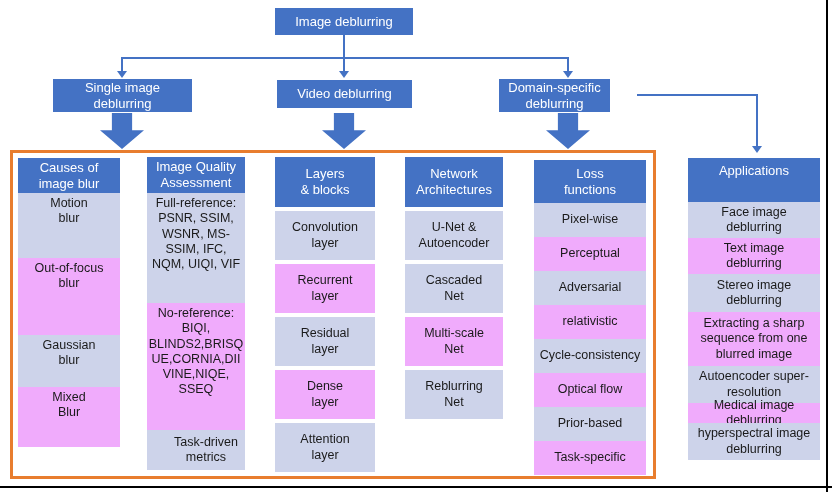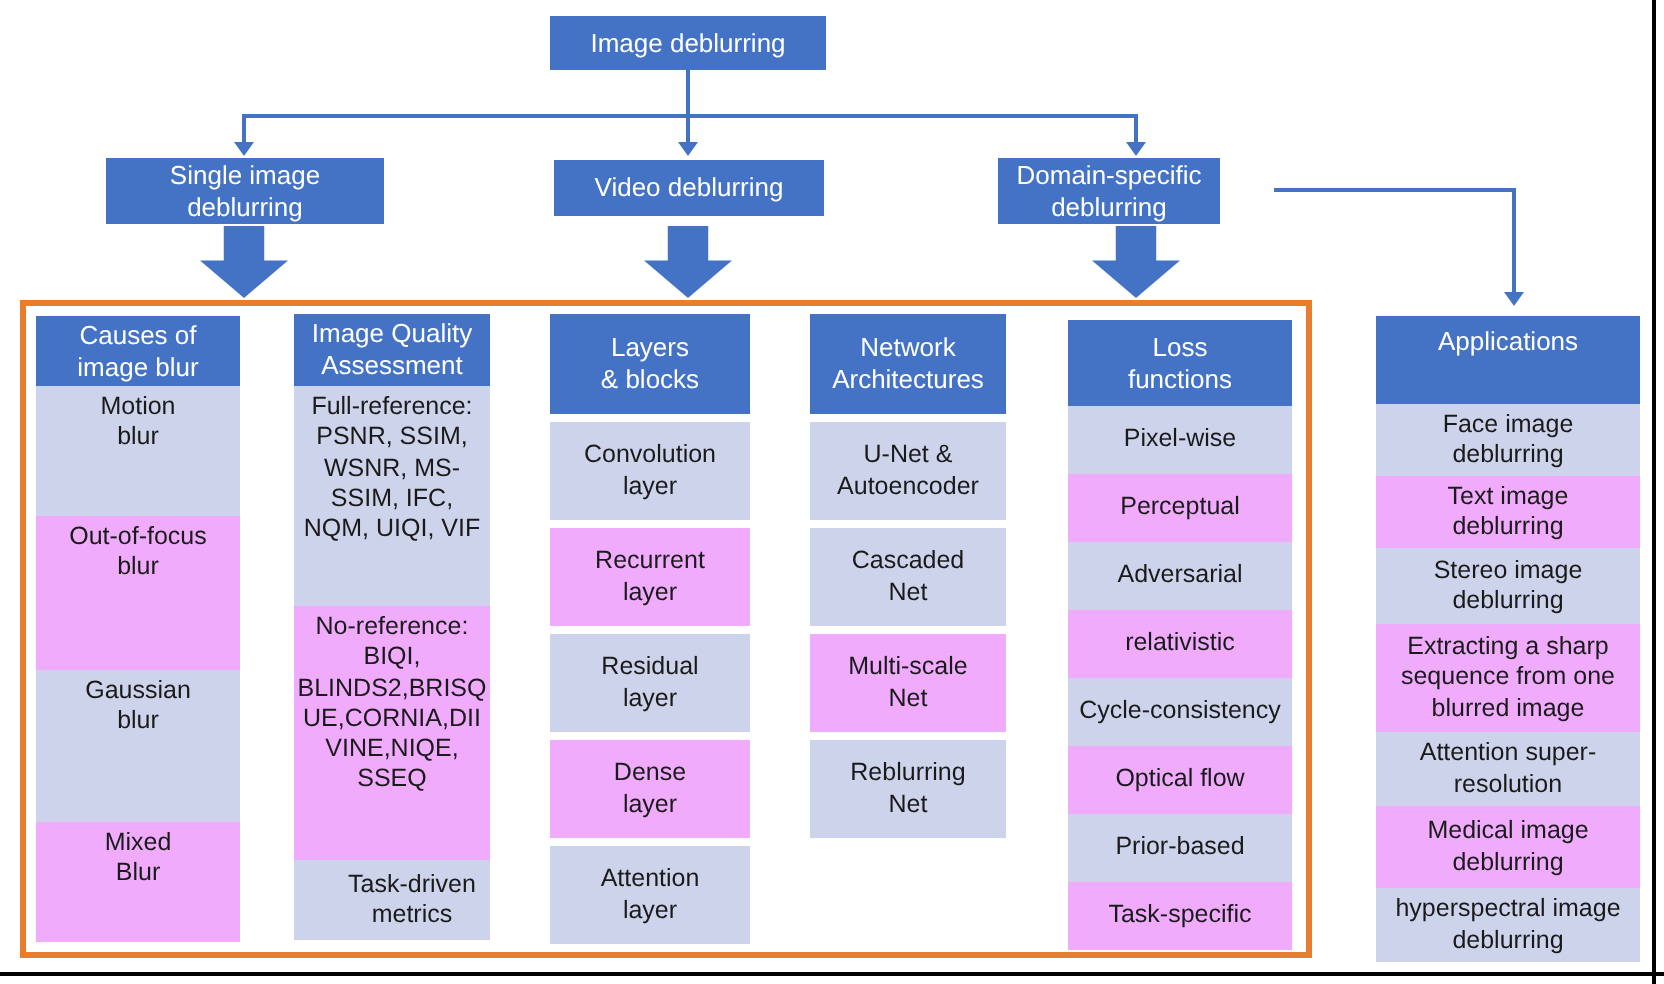--- a/index.html
+++ b/index.html
@@ -73,21 +73,21 @@
 
 <div class="orange-frame"></div>
 
 <div class="col" style="left:18px;top:158px;width:102px;">
   <div class="hdr pl" style="height:35px;">Causes of
 image blur</div>
   <div class="row topalign dark pl" style="height:65px;">Motion
 blur</div>
   <div class="row topalign light pl" style="height:77px;">Out-of-focus
 blur</div>
-  <div class="row topalign dark pl" style="height:76px;">Gaussian
+  <div class="row topalign dark pl" style="height:52px;">Gaussian
 blur</div>
   <div class="row topalign light pl" style="height:60px;">Mixed
 Blur</div>
 </div>
 
 <div class="col" style="left:147px;top:157px;width:98px;">
   <div class="hdr pl" style="height:36px;">Image Quality
 Assessment</div>
   <div class="row topalign dark pl" style="height:110px;">Full-reference:
 PSNR, SSIM,
@@ -149,22 +149,22 @@
   <div class="hdr top" style="height:44px;">Applications</div>
   <div class="row dark pl" style="height:36px;">Face image
 deblurring</div>
   <div class="row light pl" style="height:36px;">Text image
 deblurring</div>
   <div class="row dark pl" style="height:38px;">Stereo image
 deblurring</div>
   <div class="row light pl" style="height:54px;">Extracting a sharp
 sequence from one
 blurred image</div>
-  <div class="row dark pl" style="height:37px;">Attention super-
+  <div class="row dark pl" style="height:37px;">Autoencoder super-
 resolution</div>
-  <div class="row light pl" style="height:41px;">Medical image
+  <div class="row light pl" style="height:20px;">Medical image
 deblurring</div>
   <div class="row dark pl" style="height:37px;">hyperspectral image
 deblurring</div>
 </div>
 
 <div class="blackline" style="left:0px;top:486px;width:832px;height:2px;"></div>
 <div class="blackline" style="left:826px;top:0px;width:2px;height:492px;"></div>
 
 </body></html>

